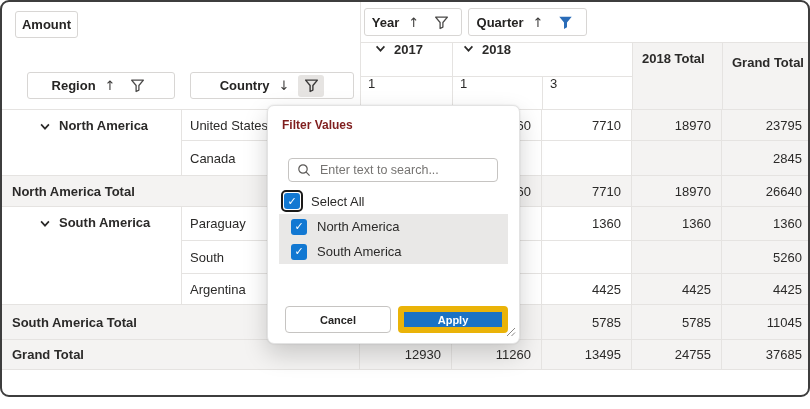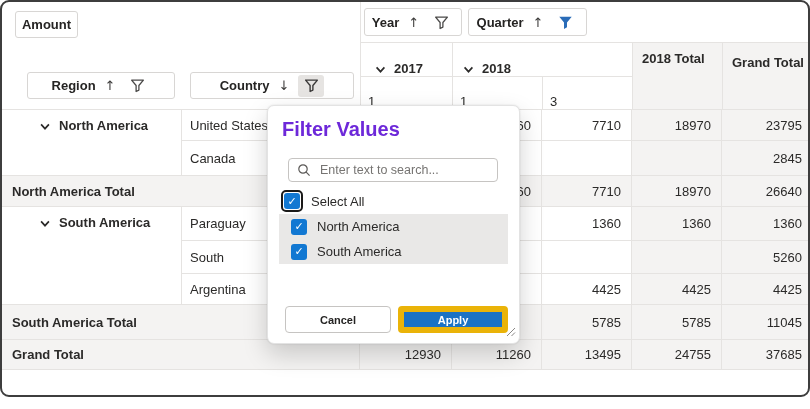--- a/index.html
+++ b/index.html
@@ -15,41 +15,41 @@
   .fun{width:26px;height:22px;display:flex;align-items:center;justify-content:center;border-radius:3px;}
   .fun.hover{background:#e6e4e2;}
   #btn-amount{left:13px;top:9px;width:63px;height:27px;}
   #btn-region{left:25px;top:70px;width:148px;height:27px;}
   #btn-country{left:188px;top:70px;width:164px;height:27px;}
   #btn-year{left:362px;top:6px;width:98px;height:28px;}
   #btn-quarter{left:466px;top:6px;width:119px;height:28px;}
   
   .ln{position:absolute;background:#e5e3e1;}
   .hbg{position:absolute;background:#f4f3f2;}
-  .hcell{position:absolute;display:flex;align-items:flex-end;box-sizing:border-box;}
+  .hcell{position:absolute;display:flex;align-items:flex-start;box-sizing:border-box;}
   .hcell .txt{font-weight:700;}
   .chev{display:inline-flex;margin-right:7px;}
   
   .dgrid{position:absolute;left:0;top:108px;width:810px;display:grid;
     grid-template-columns:180px 178px 92px 90px 90px 90px 1fr;
     grid-template-rows:31px 35px 31px 34px 33px 31px 35px 30px;}
   .c{box-sizing:border-box;border-right:1px solid #e5e3e1;border-bottom:1px solid #e5e3e1;
      display:flex;align-items:center;background:#fff;}
   .c.last{border-right:none;}
   .num{justify-content:flex-end;padding-right:10px;}
   .tot{background:#f4f3f2;}
   .rowlab{padding-left:36px;align-items:flex-start;padding-top:8px;font-weight:700;}
   .rowlab .chev{margin-right:7px;position:relative;top:2px;}
   .country{padding-left:8px;}
   .totlab{padding-left:10px;font-weight:700;}
   
   .dialog{position:absolute;left:265px;top:103px;width:251px;height:237px;background:#fff;
     border:1px solid #e3e3e3;border-radius:7px;z-index:10;
     box-shadow:0 10px 24px rgba(0,0,0,.18),0 0 2px rgba(0,0,0,.12);}
-  .dlg-title{position:absolute;left:14px;top:12px;font-size:20px;font-weight:700;color:#6d28d9;}
+  .dlg-title{position:absolute;left:14px;top:12px;font-size:12px;font-weight:700;color:#7f1d1d;}
   .search{position:absolute;left:20px;top:52px;width:210px;height:24px;box-sizing:border-box;
     border:1px solid #c6c4c2;border-radius:4px;display:flex;align-items:center;padding:0 8px;gap:7px;background:#fff;}
   .search input{border:none;outline:none;flex:1;font-family:"Liberation Sans",sans-serif;font-size:12.5px;color:#323130;min-width:0;background:transparent;}
   .search input::placeholder{color:#767472;}
   .cbx{width:16px;height:16px;border-radius:3px;background:#1278d2;display:flex;align-items:center;justify-content:center;flex:none;}
   .cbx::after{content:"✓";color:#fff;font-size:11px;font-weight:700;font-family:"DejaVu Sans",sans-serif;line-height:1;}
   .ring{border:2px solid #1b1a19;border-radius:5px;padding:1px;display:inline-flex;flex:none;}
   .selall{position:absolute;left:13px;top:84px;display:flex;align-items:center;gap:8px;cursor:pointer;}
   .optblock{position:absolute;left:11px;top:108px;width:229px;background:#e9e8e7;}
   .opt{height:25px;display:flex;align-items:center;gap:10px;padding-left:12px;cursor:pointer;}

